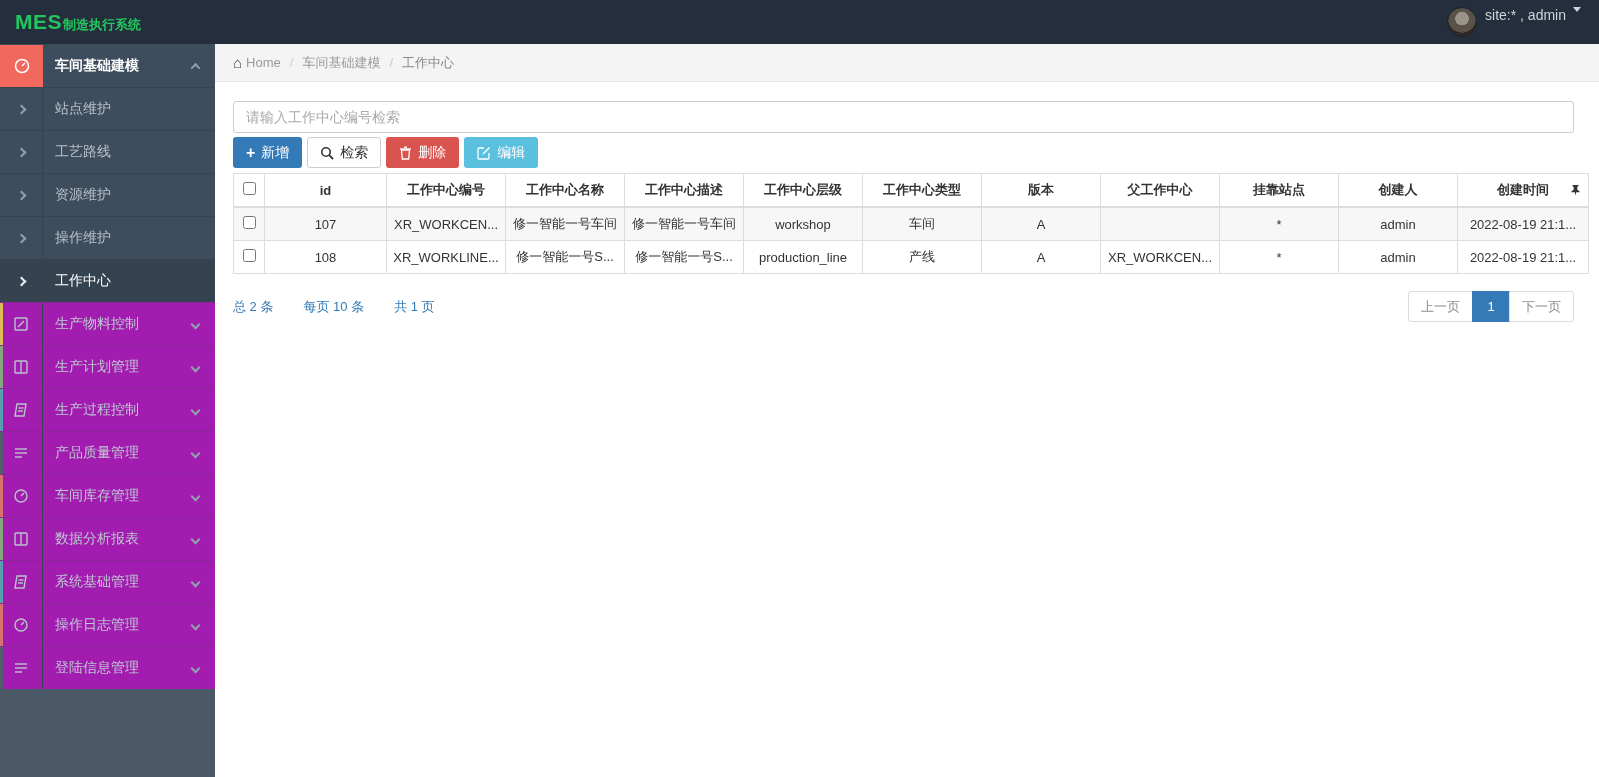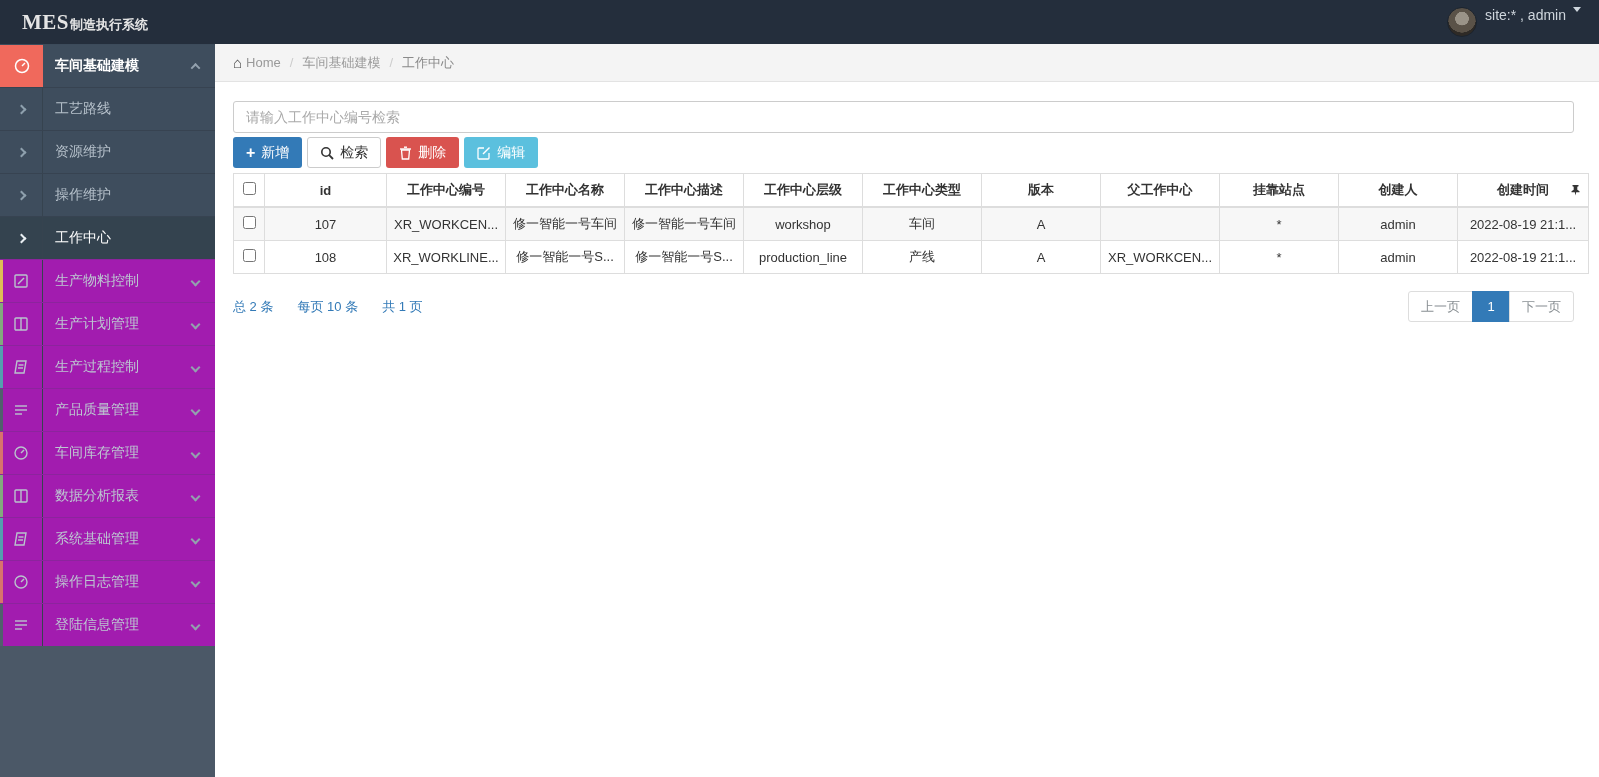--- a/index.html
+++ b/index.html
@@ -1,20 +1,20 @@
 <!DOCTYPE html>
 <html><head>
 <meta charset="utf-8">
 <style>
   * { margin:0; padding:0; box-sizing:border-box; }
   html,body { width:1599px; height:777px; font-family:"Liberation Sans","DejaVu Sans",sans-serif; background:#fff; overflow:hidden; }
 
   
   .topbar { position:absolute; left:0; top:0; width:1599px; height:44px; background:#242e3c; display:flex; align-items:center; justify-content:space-between; z-index:20; }
-  .brand { padding-left:22px; color:#e5e5e5; display:flex; align-items:baseline;font-family:Liberation Serif, serif; }
+  .brand { padding-left:15px; color:#22c55e; display:flex; align-items:baseline; }
   .brand-main { font-size:21px; font-weight:bold; letter-spacing:0.5px; }
   .brand-suffix { font-size:13px; font-weight:bold; margin-left:1px; }
   .user-menu { display:flex; align-items:flex-start; padding-right:18px; color:#cfd6dd; font-size:14px; cursor:pointer; }
   .avatar { width:30px; height:30px; border-radius:50%; margin-right:8px; background:radial-gradient(circle at 50% 38%, #9a9388 0 30%, #5a5248 31% 62%, #2e2a26 63%); border:1px solid #1b232e; }
   .caret-down { display:inline-block; width:0; height:0; border-left:4px solid transparent; border-right:4px solid transparent; border-top:5px solid #cfd6dd; margin-left:7px; }
 
   
   .sidebar { position:absolute; left:0; top:44px; width:215px; height:733px; background:#4b5867; }
   .menu { width:100%; }
   .menu-item { position:relative; height:43px; display:flex; align-items:center; background:#a21caf; border-top:1px solid #37455333; cursor:pointer; }
@@ -60,21 +60,21 @@
   
   table { margin-top:5px; width:100%; border-collapse:collapse; table-layout:fixed; font-size:13px; color:#333; }
   th, td { border:1px solid #ddd; text-align:center; padding:7px 5px; overflow:hidden; white-space:nowrap; text-overflow:ellipsis; }
   th { border-bottom-width:2px; font-weight:bold; font-size:13px; position:relative; }
   tbody tr.striped { background:#f7f7f7; }
   .cb { width:13px; height:13px; }
   .pin-icon { position:absolute; right:8px; top:50%; transform:translateY(-50%); }
 
   
   .table-footer { margin-top:17px; display:flex; justify-content:space-between; align-items:center; }
-  .page-summary { font-size:13px; display:flex; gap:24px; }
+  .page-summary { font-size:13px; display:flex; gap:30px; }
   .page-summary span { cursor:pointer; }
   .pager { display:flex; }
   .pager-btn { min-width:38px; height:31px; padding:0 12px; display:flex; align-items:center; justify-content:center; border:1px solid #ddd; background:#fff; color:#8a9094; font-size:13px; cursor:pointer; }
   .pager-btn:first-child { border-radius:3px 0 0 3px;margin-left:38px; }
   .pager-btn:last-child { border-radius:0 3px 3px 0; margin-left:-1px; }
   .pager-btn.active { color:#fff; border-color:transparent; margin-left:-1px; }
 </style>
 </head>
 <body>
 
@@ -97,20 +97,26 @@
       <span class="icon-block" style="background: rgb(240, 105, 92);">
         <svg width="18" height="18" viewBox="0 0 18 18" class="sb-icon-white">
             <circle cx="9" cy="9" r="6.5"></circle>
             <line x1="9" y1="9" x2="12" y2="6"></line>
           </svg>
       </span>
       <span class="menu-label">车间基础建模</span>
       <span class="menu-chev chev chev-up"></span>
     </div>
 
+    <div class="submenu-item">
+      <span class="icon-col">
+          <span class="chev chev-right"></span>
+        </span>
+      <span class="menu-label">站点维护</span>
+    </div>
     <div class="submenu-item">
       <span class="icon-col">
           <span class="chev chev-right"></span>
         </span>
       <span class="menu-label">工艺路线</span>
     </div>
     <div class="submenu-item">
       <span class="icon-col">
           <span class="chev chev-right"></span>
         </span>

